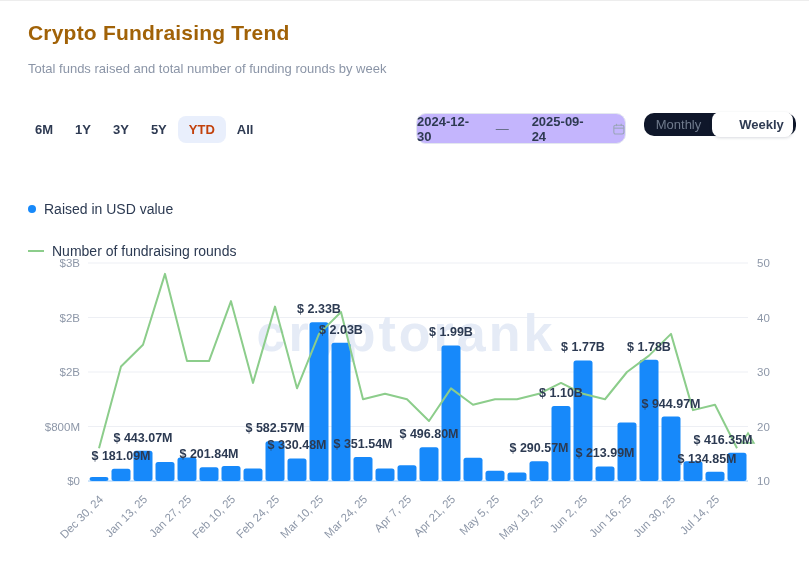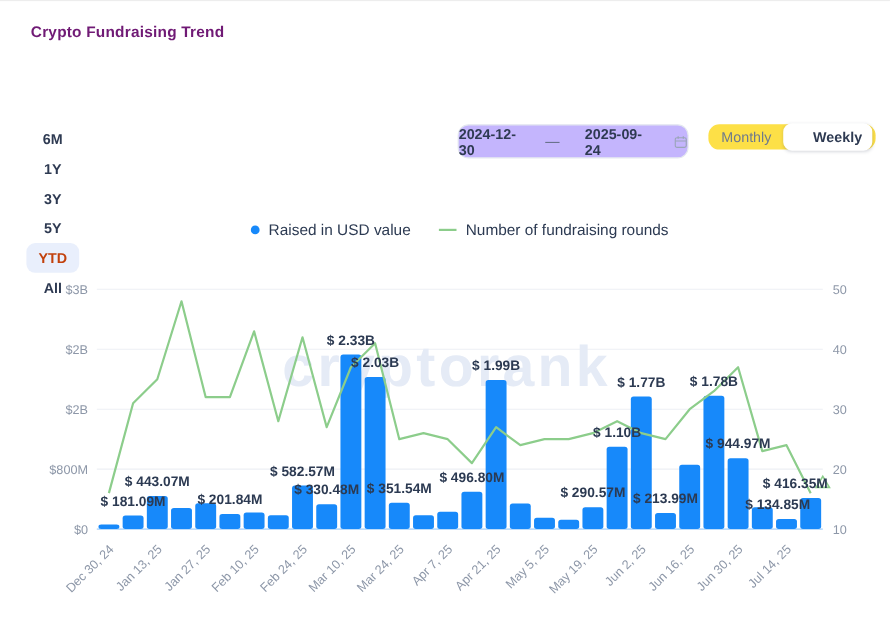--- a/index.html
+++ b/index.html
@@ -2,66 +2,67 @@
 <html><head>
 <meta charset="utf-8">
 <style>
   * { margin:0; padding:0; box-sizing:border-box; }
   html,body { background:#fff; }
   .page {
     position:relative; width:809px; height:571px; background:#fff;
     font-family:"Liberation Sans", sans-serif; overflow:hidden;
     border-top:1px solid #ededed;
   }
-  .title { position:absolute; left:28px; top:20px; font-size:14px; font-weight:700; color:#701a75; letter-spacing:.2px; }
+  .title { position:absolute; left:28px; top:20px; font-size:21px; font-weight:700; color:#a16207; letter-spacing:.2px; }
   .subtitle { position:absolute; left:28px; top:60px; font-size:13px; color:#8b95a7; }
 
   .controls { position:absolute; left:0; top:112px; width:809px; height:32px; }
-  .ranges { position:absolute; left:24px; top:0; display:flex; align-items:center; height:32px;flex-direction:column; }
+  .ranges { position:absolute; left:24px; top:0; display:flex; align-items:center; height:32px; }
   .range-btn {
     border:none; background:transparent; font-family:inherit; font-size:13px; font-weight:600;
     color:#2e3a52; padding:7px 11px; border-radius:8px; cursor:pointer; line-height:1;
   }
   .range-btn.selected { color:#c2410c; background:#e9effc; }
 
   .daterange {
     position:absolute; left:416px; top:0; width:210px; height:31px;
     border:1px solid #e3e7ef; border-radius:10px; background:#c4b5fd;
     display:flex; align-items:center; justify-content:center; gap:23px;
     font-size:13px; font-weight:600; color:#2e3a52; cursor:pointer;
   }
   .daterange .sep { color:#5d687c; font-weight:400; }
   .cal-icon { width:14px; height:14px; margin-left:3px; }
 
   .segmented {
     position:absolute; left:644px; top:0; width:152px; height:23px;
-    background:#fde047; border-radius:10px; display:flex; align-items:center; padding:3px; gap:2px;
+    background:#0f172a; border-radius:10px; display:flex; align-items:center; padding:3px; gap:2px;
   }
   .seg-btn {
     flex:1; border:none; background:transparent; font-family:inherit; font-size:13px;
     color:#6f7a8c; height:25px; border-radius:8px; cursor:pointer; font-weight:400;
   }
   .seg-btn.selected { background:#fff; color:#2e3a52; font-weight:600; box-shadow:0 1px 3px rgba(40,50,80,.18);padding-left:18px; }
 
   .legend {
     position:absolute; left:28px; top:200px; width:780px;
-    display:flex; justify-content:center; gap:26px; font-size:14px; color:#2c3a52;
+    display:flex; justify-content:center; gap:26px; font-size:14px; color:#2c3a52;flex-direction:column;
   }
   .legend-item { display:flex; align-items:center; gap:8px; }
   .legend-dot { width:8px; height:8px; border-radius:50%; }
   .legend-line { width:16px; height:0; border-top:2px solid; }
 
   svg.chart { position:absolute; left:0; top:0; }
 </style>
 </head>
 <body>
 
 <div class="page">
 
   <div class="title">Crypto Fundraising Trend</div>
+  <div class="subtitle">Total funds raised and total number of funding rounds by week</div>
 
   <div class="controls">
     <div class="ranges">
         <button class="range-btn">6M</button>
         <button class="range-btn">1Y</button>
         <button class="range-btn">3Y</button>
         <button class="range-btn">5Y</button>
         <button class="range-btn selected">YTD</button>
         <button class="range-btn">All</button>
       </div>

